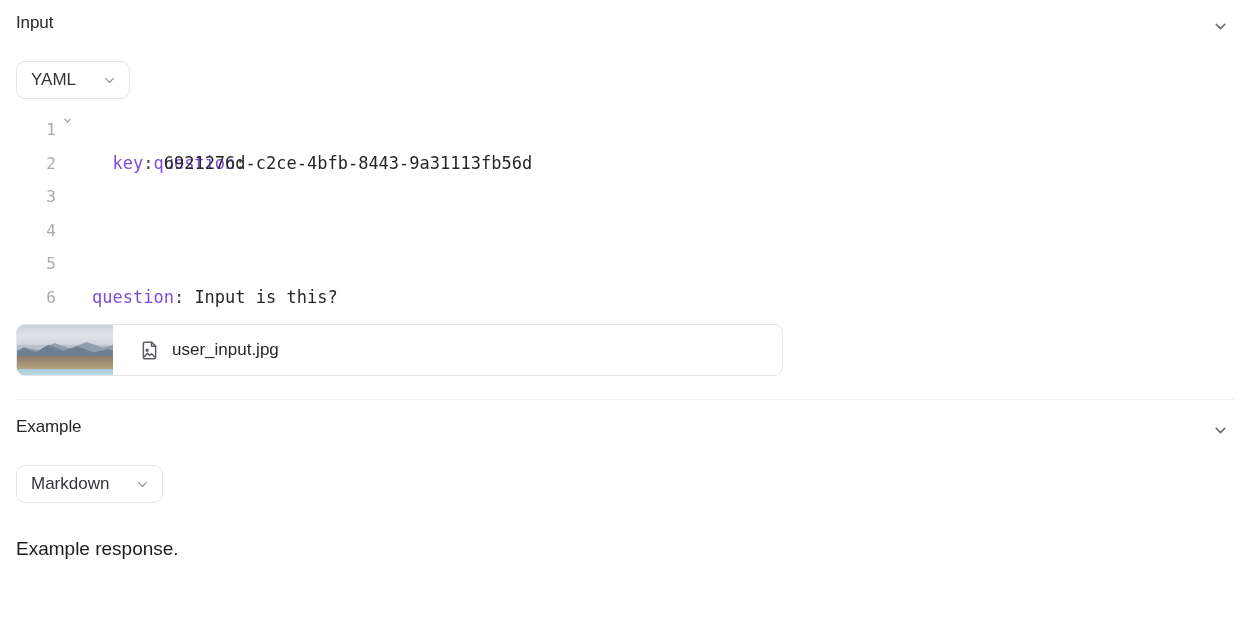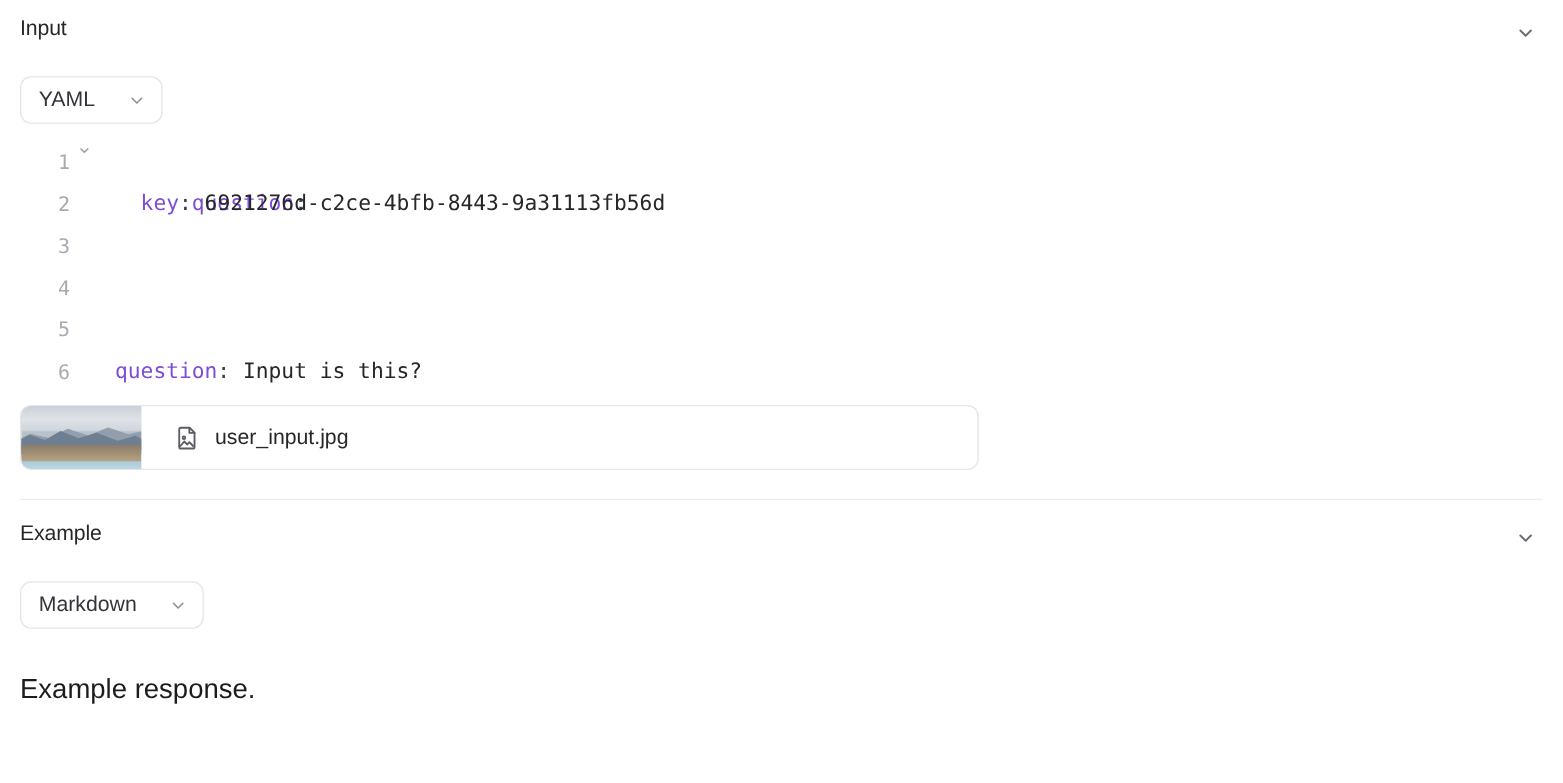--- a/index.html
+++ b/index.html
@@ -180,21 +180,21 @@
   
   .divider {
     height: 1px;
     background: #eeeef0;
     margin: 0 16px;
   }
 
   
   .markdown-body {
     padding: 0 16px;
-    font-size: 22px;
+    font-size: 19px;
     color: #1c1c1f;
     line-height: 1.45;
   }
 </style>
 </head>
 <body>
 
 <div style="height:14px"></div>
 
 <div class="section-header">

